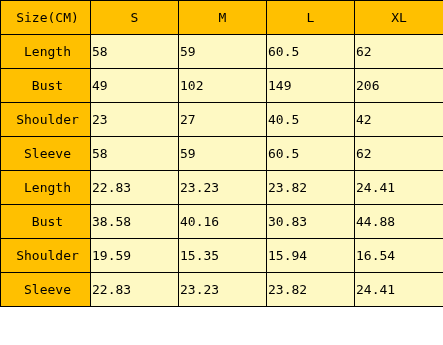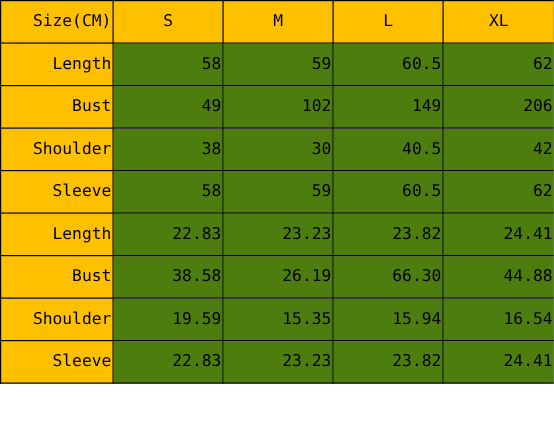--- a/index.html
+++ b/index.html
@@ -17,29 +17,29 @@
     width: 443px;
     border-collapse: collapse;
     table-layout: fixed;
   }
   #size-chart td {
     border: 1px solid #000000;
     height: 34px;
     box-sizing: border-box;
     font-size: 13px;
     color: #000000;
-    background: #4d7c0f;
-    text-align: right;
+    background: #fef9c3;
+    text-align: left;
     vertical-align: middle;
     overflow: hidden;
     white-space: nowrap;
   }
   #size-chart td.label-cell {
     background: #ffc000;
-    text-align: right;
+    text-align: center;
     padding-left: 5px;
     font-size: 13px;
   }
   #size-chart td.head-cell {
     background: #ffc000;
     text-align: center;
   }
   #size-chart col.c0 { width: 90px; }
   #size-chart col.c1 { width: 88px; }
   #size-chart col.c2 { width: 88px; }
@@ -79,22 +79,22 @@
     <tr>
       <td class="label-cell">Bust</td>
       <td>49</td>
       <td>102</td>
       <td>149</td>
       <td>206</td>
     </tr>
 
     <tr>
       <td class="label-cell">Shoulder</td>
-      <td>38</td>
-      <td>30</td>
+      <td>23</td>
+      <td>27</td>
       <td>40.5</td>
       <td>42</td>
     </tr>
 
     <tr>
       <td class="label-cell">Sleeve</td>
       <td>58</td>
       <td>59</td>
       <td>60.5</td>
       <td>62</td>
@@ -105,22 +105,22 @@
       <td class="label-cell">Length</td>
       <td>22.83</td>
       <td>23.23</td>
       <td>23.82</td>
       <td>24.41</td>
     </tr>
 
     <tr>
       <td class="label-cell">Bust</td>
       <td>38.58</td>
-      <td>26.19</td>
-      <td>66.30</td>
+      <td>40.16</td>
+      <td>30.83</td>
       <td>44.88</td>
     </tr>
 
     <tr>
       <td class="label-cell">Shoulder</td>
       <td>19.59</td>
       <td>15.35</td>
       <td>15.94</td>
       <td>16.54</td>
     </tr>

